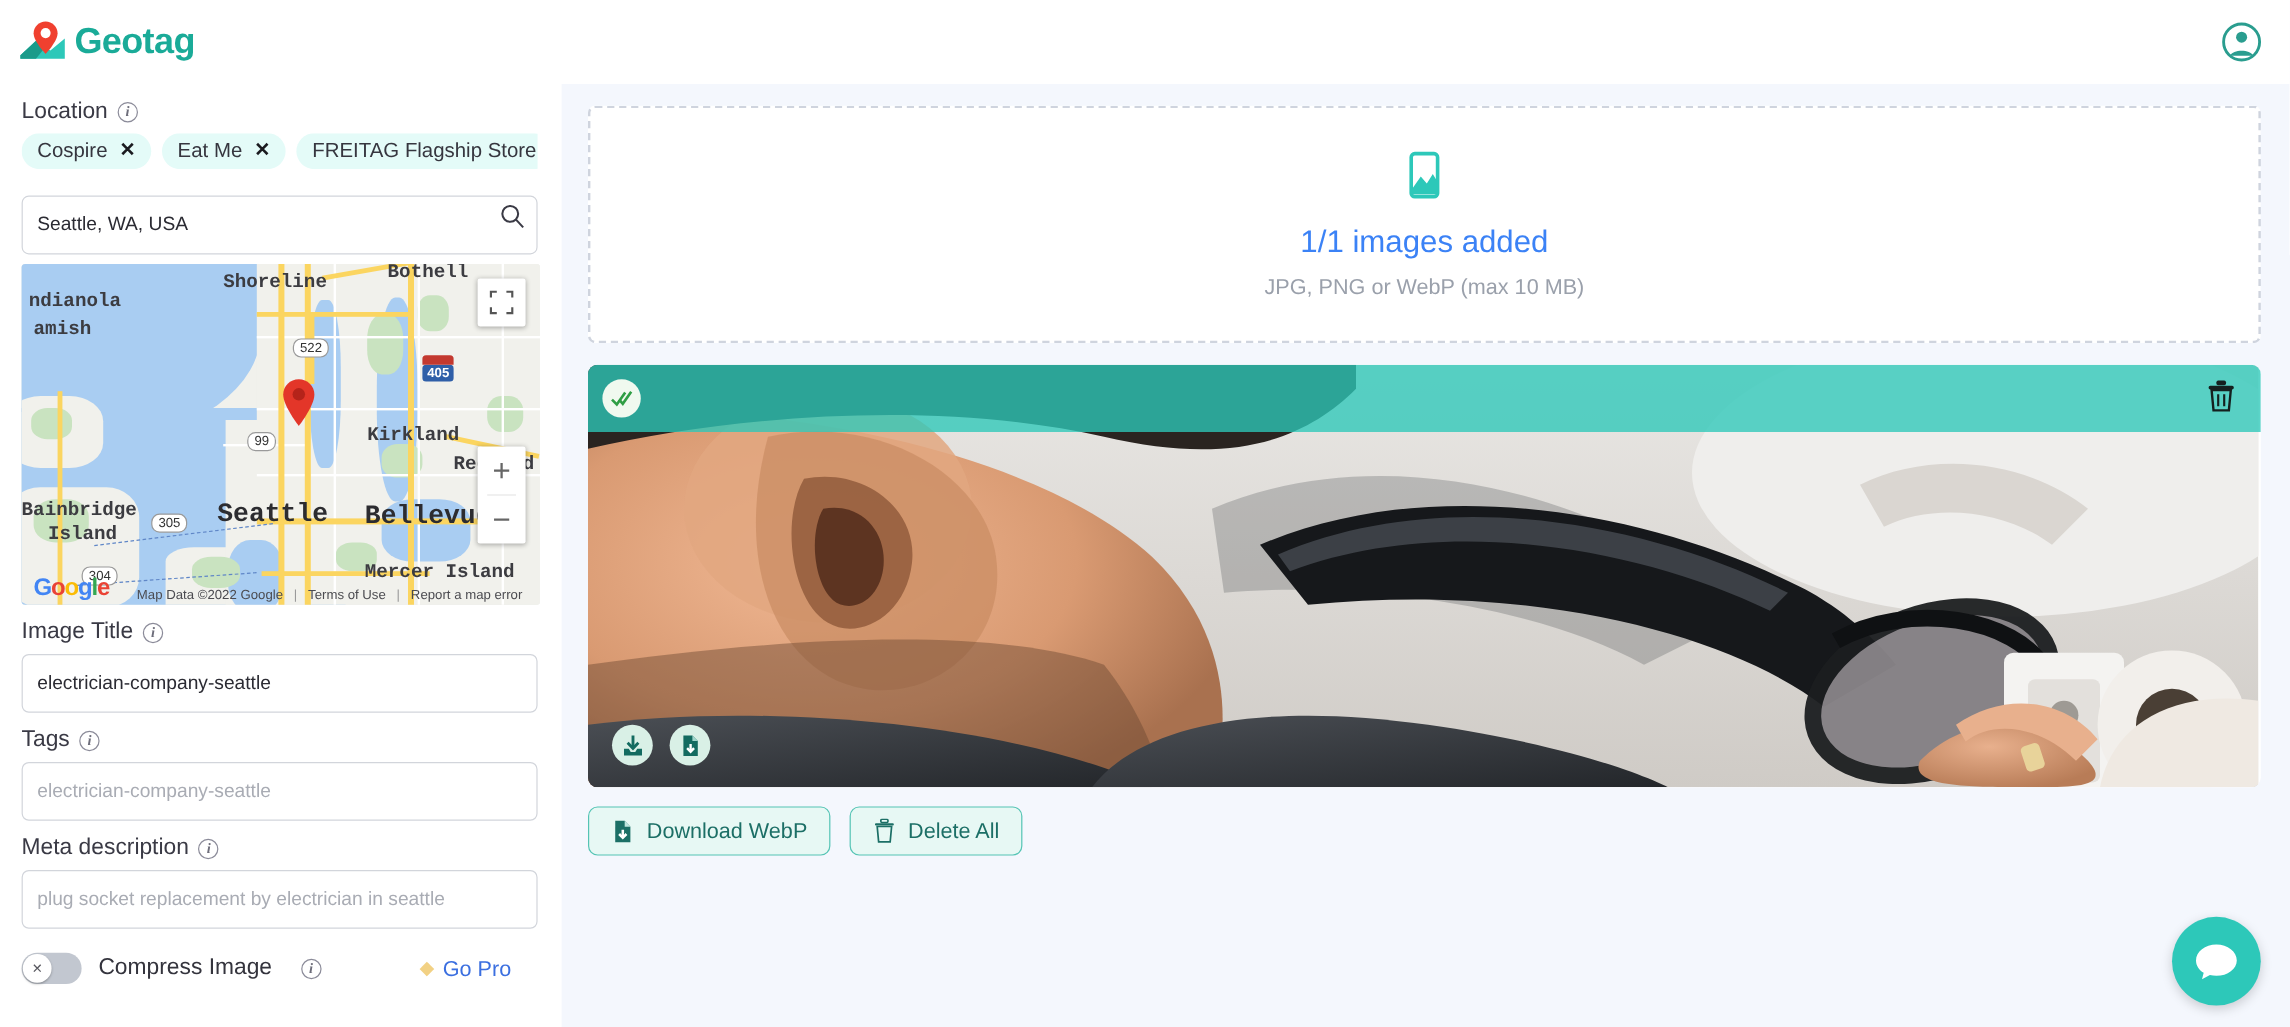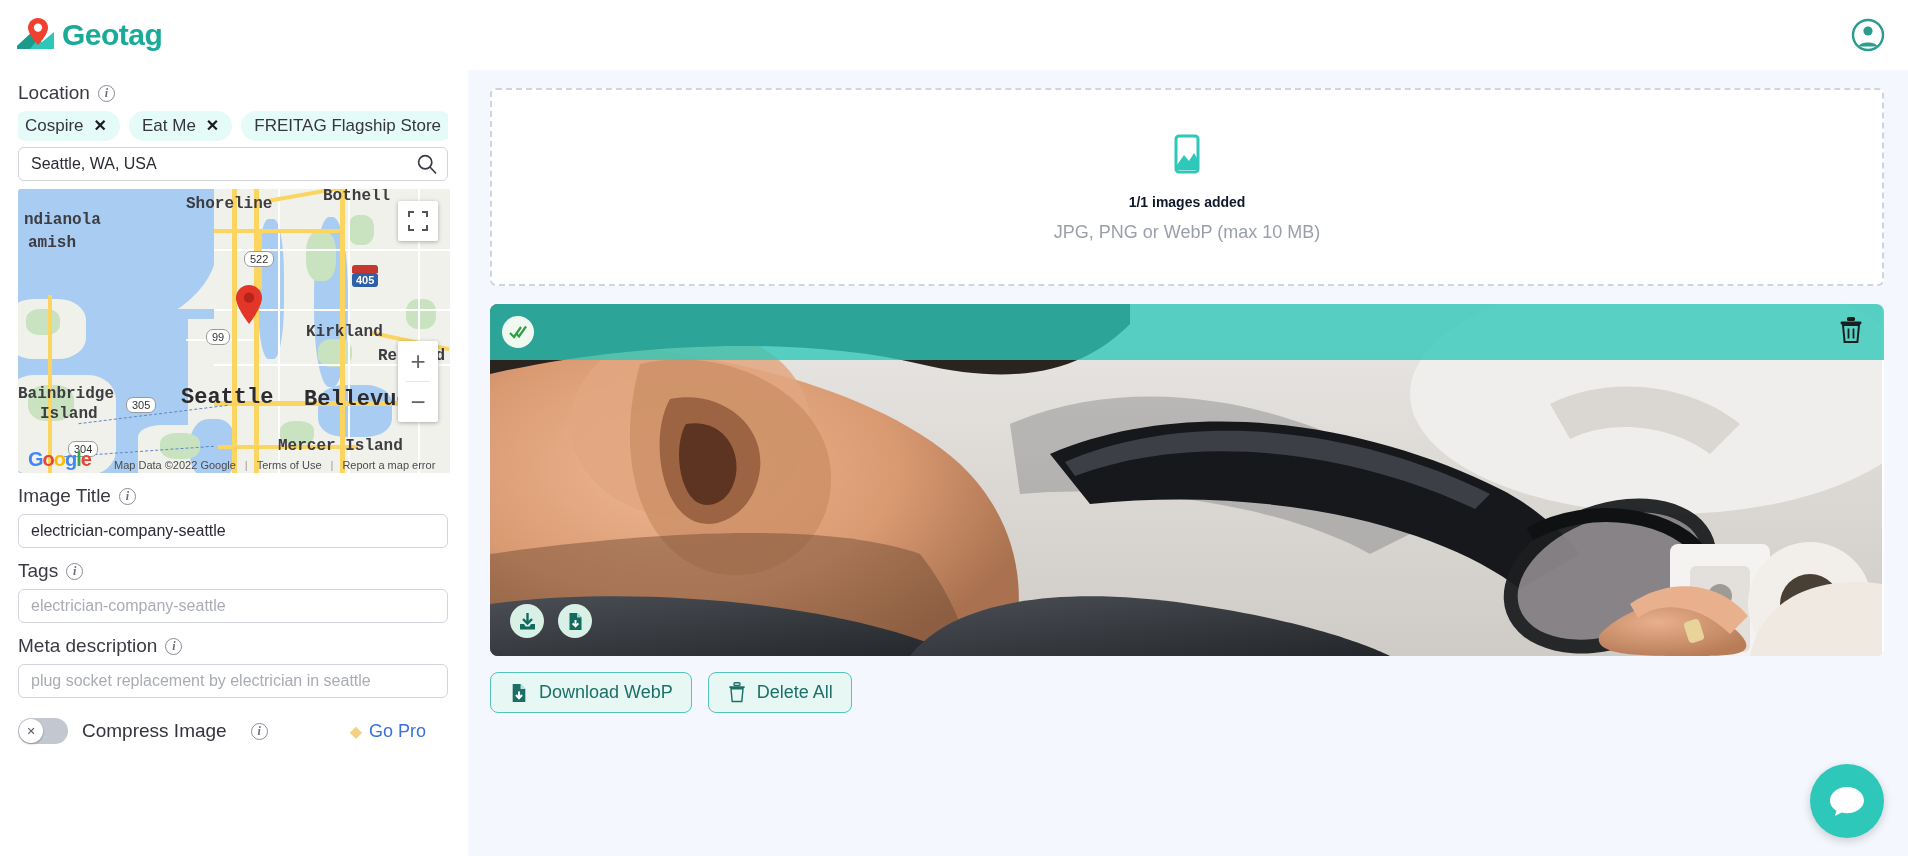--- a/index.html
+++ b/index.html
@@ -35,31 +35,31 @@
     display: flex; align-items: center; gap: 8px;
     font-size: 19px; color: #3a3a45; margin: 12px 0 7px 0; font-weight: 400;
   }
   .info-i {
     width: 17px; height: 17px; border-radius: 50%;
     border: 1.4px solid #8b8b99; color: #6d6d7a;
     font-size: 12px; line-height: 14px; text-align: center;
     font-family: "Liberation Serif", serif; font-style: italic; font-weight: bold;
     display:inline-flex; align-items:center; justify-content:center;
   }
-  .chips { display: flex; gap: 9px; flex-wrap: nowrap; overflow: hidden; margin-bottom: 6px; justify-content: center; }
+  .chips { display: flex; gap: 9px; flex-wrap: nowrap; overflow: hidden; margin-bottom: 22px; }
   .chip {
     display: inline-flex; align-items: center; gap: 10px;
     background: #e4fbf8; border-radius: 16px;
     padding: 5px 13px; font-size: 17px; color: #36363f; white-space: nowrap;
   }
   .chip-x { font-size: 16px; font-weight: bold; color:#1a1a1f; cursor:pointer; line-height:1; }
 
   .search-wrap { position: relative; width: 430px; }
   .text-input {
-    width: 430px; height: 34px;
+    width: 430px; height: 49px;
     border: 1px solid #d2d5db; border-radius: 6px;
     padding: 12px 12px; font-size: 16px; color: #2b2b33;
     font-family: "Liberation Sans", sans-serif; background:#fff; outline:none;
   }
   .text-input::placeholder { color: #a9acb4; }
   .search-icon {
     position: absolute; right: 10px; top: 6px; cursor:pointer;
   }
 
   
@@ -140,21 +140,21 @@
   .right-panel {
     position: absolute; top: 70px; left: 468px; width: 1440px; height: 786px;
     background: #f4f7fd; padding: 18px 24px 0 22px;
   }
   .dropzone {
     height: 198px; background:#fff; border: 2px dashed #cfd4de; border-radius: 6px;
     display:flex; flex-direction: column; align-items:center; justify-content:center; gap: 2px;
   }
   .dz-line1 { font-size: 20px; color: #5c6270; font-weight: bold; margin-top: 8px; }
   .dz-browse { color: #3b6fe0; }
-  .dz-line2 { font-size: 14px; color: #0f172a; font-weight: bold; margin-top: 16px; }
+  .dz-line2 { font-size: 26px; color: #3b82f6; font-weight: normal; margin-top: 16px; }
   .dz-line3 { font-size: 18px; color: #9aa0ab; margin-top: 10px; }
 
   .image-card {
     position: relative; margin-top: 18px; height: 352px; background:#fff;
     border-radius: 8px; overflow: hidden;
   }
   .card-bar {
     position: absolute; top:0; left:0; right:0; height: 56px;
     background: rgba(45,200,185,.78);
     display:flex; align-items:center; justify-content:space-between;
@@ -299,21 +299,21 @@
       <div class="maplabel mid" style="left:6px;top:22px;">ndianola</div>
       <div class="maplabel mid" style="left:10px;top:45px;">amish</div>
       <div class="maplabel mid" style="left:168px;top:6px;">Shoreline</div>
       <div class="maplabel mid" style="left:305px;top:-2px;">Bothell</div>
       <div class="maplabel mid" style="left:288px;top:134px;">Kirkland</div>
       <div class="maplabel mid" style="left:360px;top:158px;">Redmond</div>
       <div class="maplabel mid" style="left:0px;top:196px;">Bainbridge</div>
       <div class="maplabel mid" style="left:22px;top:216px;">Island</div>
       <div class="maplabel big" style="left:163px;top:196px;">Seattle</div>
       <div class="maplabel big" style="left:286px;top:198px;">Bellevue</div>
-      <div class="maplabel mid" style="left:260px;top:248px;">Mercer Island</div>
+      <div class="maplabel mid" style="left:286px;top:248px;">Mercer Island</div>
 
       <div class="shield" style="left:226px;top:62px;">522</div>
       <div class="shield" style="left:188px;top:140px;">99</div>
       <div class="shield" style="left:108px;top:208px;">305</div>
       <div class="shield" style="left:50px;top:252px;">304</div>
       <div class="shield-i" style="left:334px;top:84px;">405</div>
       <div style="position:absolute;left:334px;top:76px;width:26px;height:8px;background:#c3392f;border-radius:3px 3px 0 0"></div>
 
       <div class="pin" style="left:216px;top:95px;">
         <svg width="30" height="42" viewBox="0 0 30 42">

